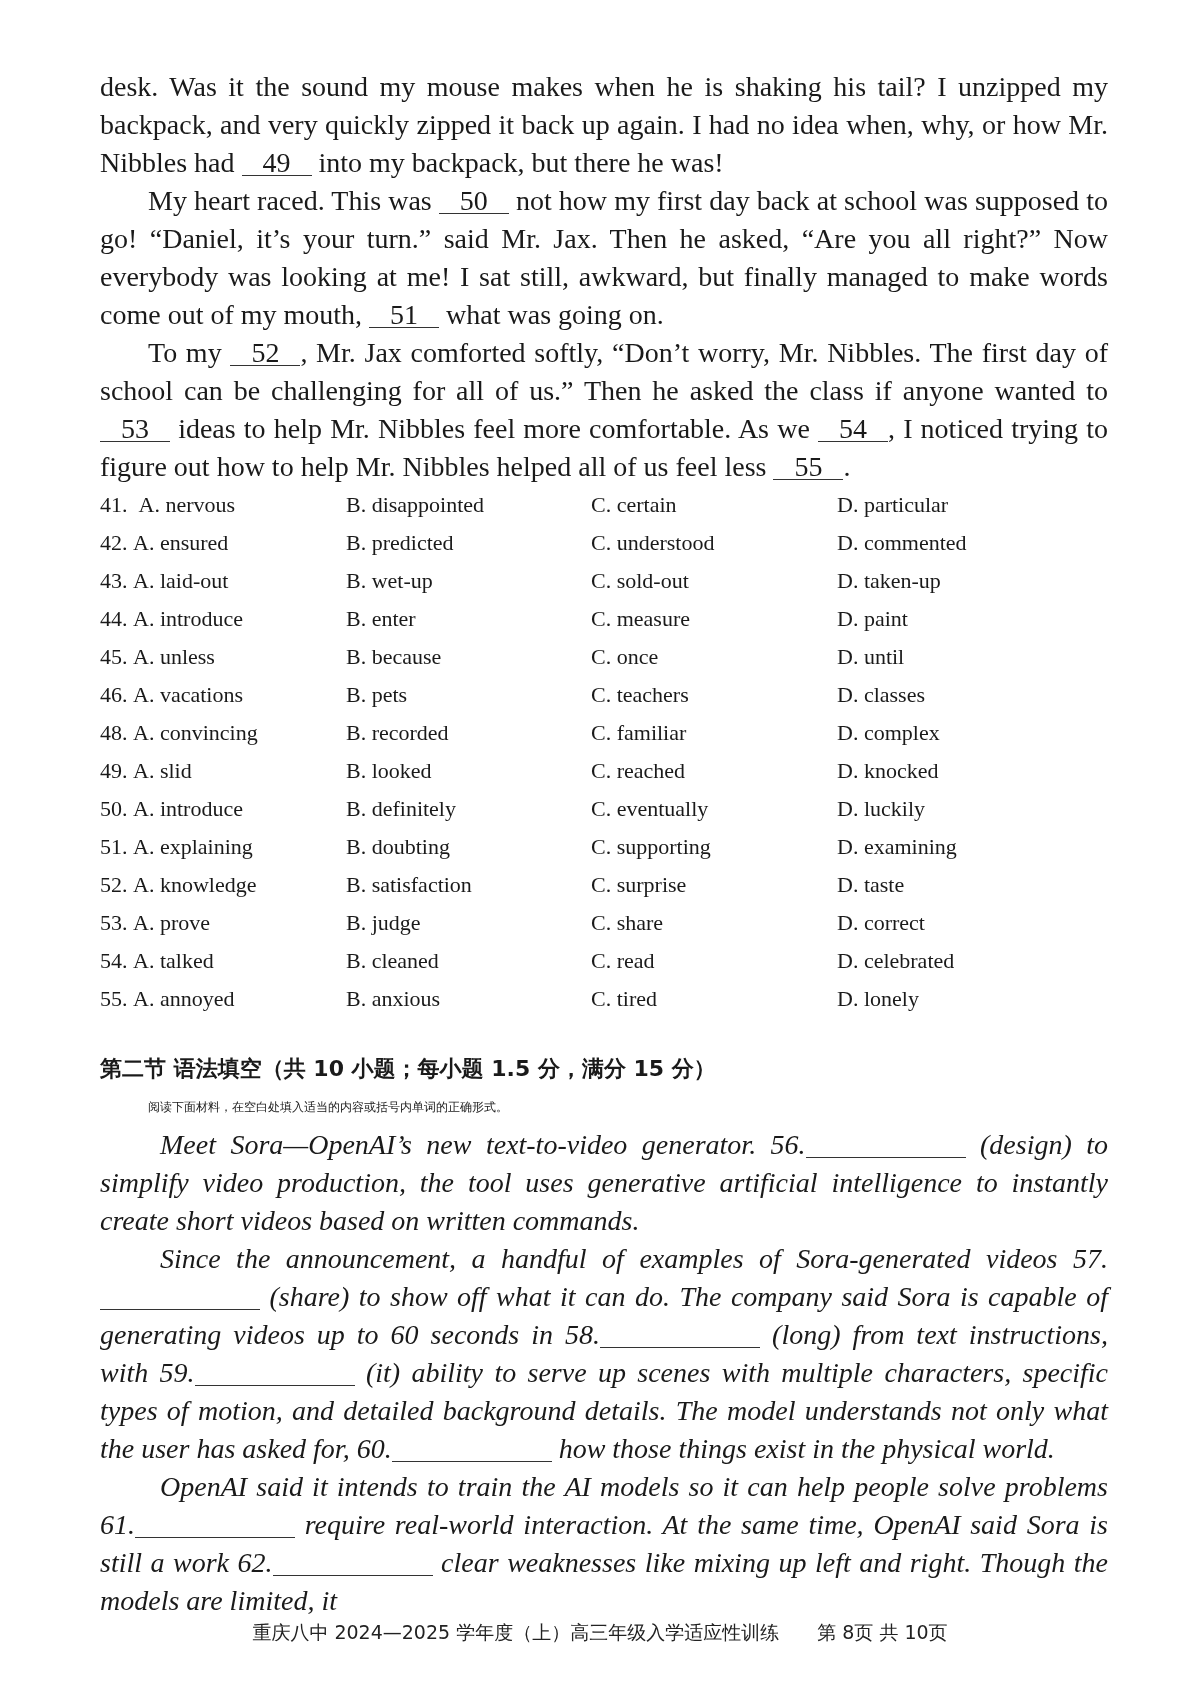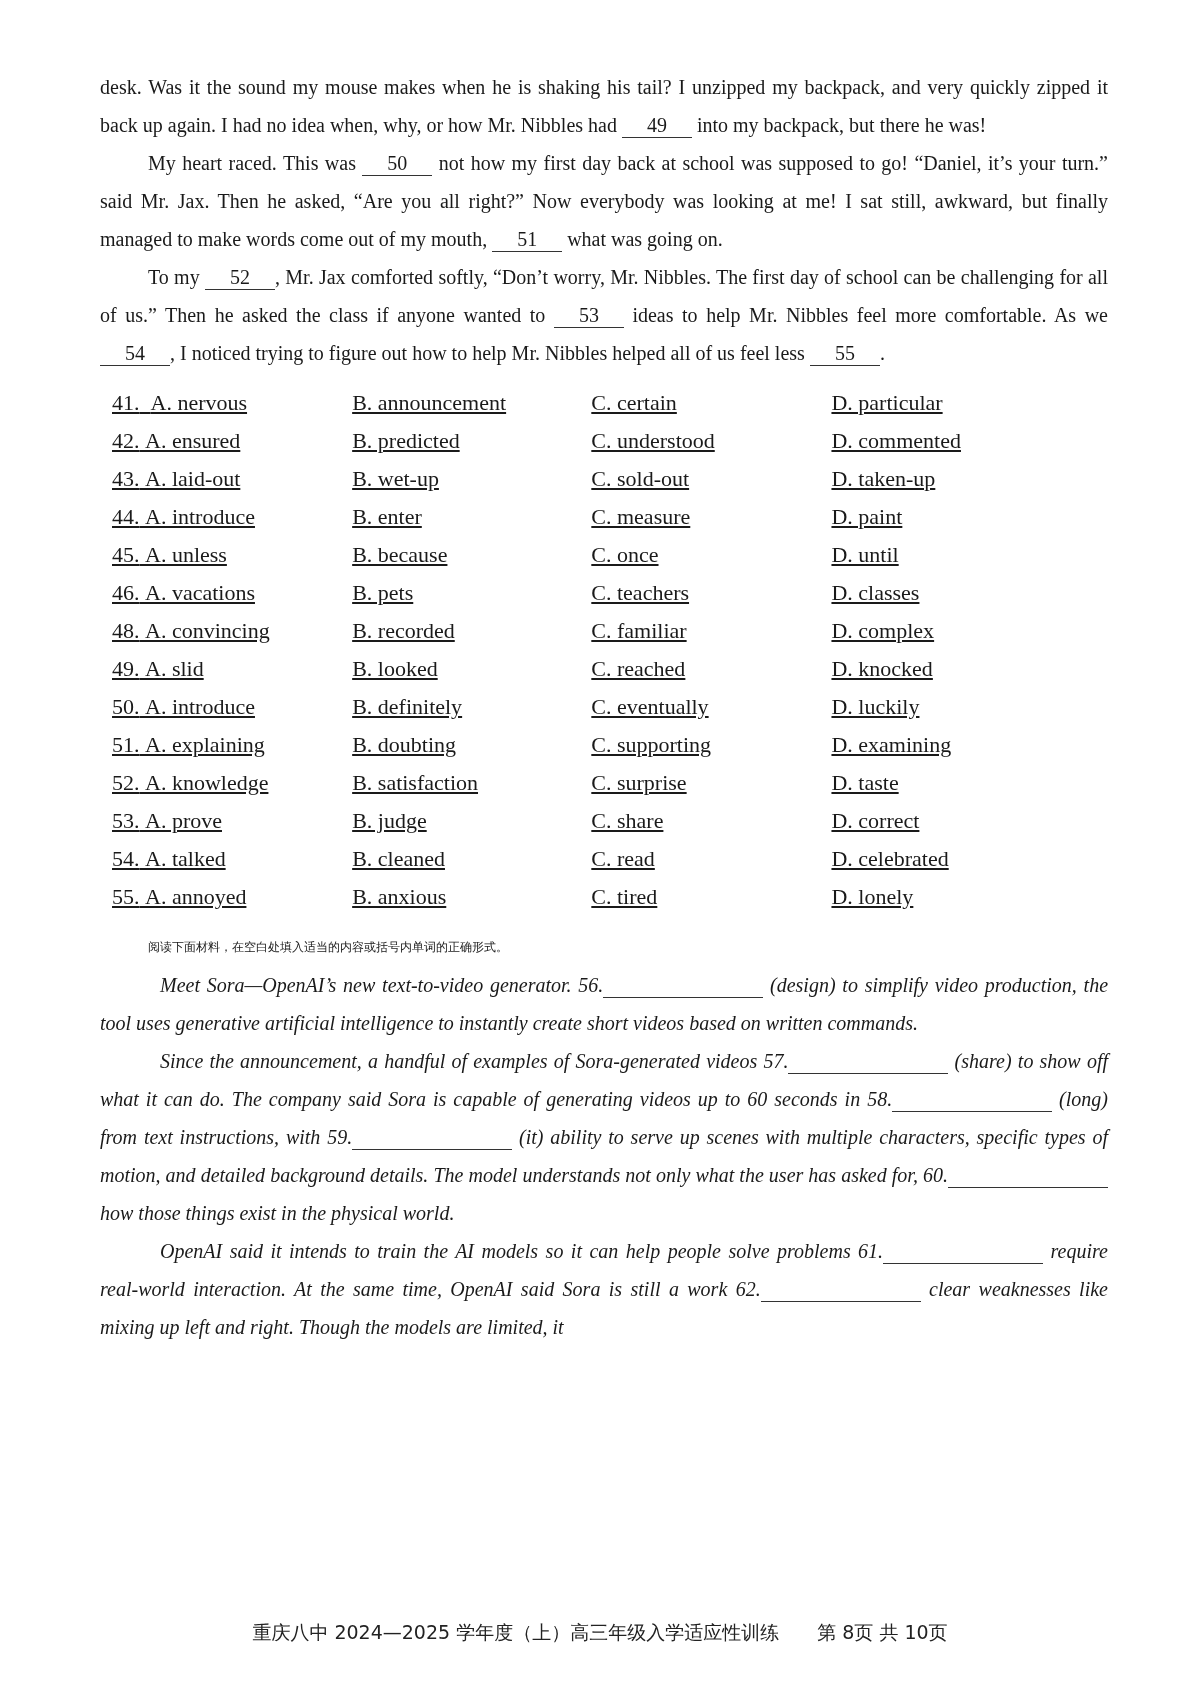--- a/index.html
+++ b/index.html
@@ -2,30 +2,30 @@
 <html><head>
 <meta charset="utf-8">
 <style>
   html, body { margin: 0; padding: 0; background: #ffffff; }
   body {
     width: 1200px; height: 1695px; position: relative; overflow: hidden;
     font-family: "Liberation Serif", "DejaVu Serif", serif;
     color: #1a1a1a;
   }
   .page { position: absolute; left: 100px; top: 68px; width: 1008px; }
-  .line-block { font-size: 20px; line-height: 38px; text-align: justify; margin: 0; }
+  .line-block { font-size: 28px; line-height: 38px; text-align: justify; margin: 0; }
   .indent { text-indent: 48px; }
   .indent-wide { text-indent: 60px; font-style: italic; }
   .blank {
     display: inline-block; text-align: center; border-bottom: 1px solid #333;
     line-height: 24px; text-indent: 0;
   }
   .blank.num { min-width: 70px; }
   .blank.fill { min-width: 160px; }
-  .options { margin: 12px; padding: 0; text-decoration: underline; }
+  .options { margin: 0; padding: 0; }
   .opt-row { display: flex; height: 38px; align-items: center; font-size: 22px; }
   .opt-row .c0 { width: 246px; }
   .opt-row .c1 { width: 245px; }
   .opt-row .c2 { width: 246px; }
   .opt-row .c3 { width: 271px; }
   .section-head {
     font-size: 22px; font-weight: bold; margin-top: 32px; line-height: 38px;
     font-family: "DejaVu Sans", "Liberation Sans", sans-serif; letter-spacing: 0px;
   }
   .instr { font-size: 12px; line-height: 38px; padding-left: 48px;
@@ -41,21 +41,21 @@
 
 <div class="page">
   <div id="passage">
       <p class="line-block"><span>desk. Was it the sound my mouse makes when he is shaking his tail? I unzipped my backpack, and very quickly zipped it back up again. I had no idea when, why, or how Mr. Nibbles had </span><span class="blank num">49</span><span> into my backpack, but there he was!</span></p>
       <p class="line-block indent"><span>My heart raced. This was </span><span class="blank num">50</span><span> not how my first day back at school was supposed to go! “Daniel, it’s your turn.” said Mr. Jax. Then he asked, “Are you all right?” Now everybody was looking at me! I sat still, awkward, but finally managed to make words come out of my mouth, </span><span class="blank num">51</span><span> what was going on.</span></p>
       <p class="line-block indent"><span>To my </span><span class="blank num">52</span><span>, Mr. Jax comforted softly, “Don’t worry, Mr. Nibbles. The first day of school can be challenging for all of us.” Then he asked the class if anyone wanted to </span><span class="blank num">53</span><span> ideas to help Mr. Nibbles feel more comfortable. As we </span><span class="blank num">54</span><span>, I noticed trying to figure out how to help Mr. Nibbles helped all of us feel less </span><span class="blank num">55</span><span>.</span></p>
     </div>
   <div id="options" class="options">
       <div class="opt-row">
         <span class="c0"><span>41.</span>&nbsp;&nbsp;<span>A. nervous</span></span>
-        <span class="c1">B. announcement</span>
+        <span class="c1">B. disappointed</span>
         <span class="c2">C. certain</span>
         <span class="c3">D. particular</span>
       </div>
       <div class="opt-row">
         <span class="c0"><span>42.</span>&nbsp;<span>A. ensured</span></span>
         <span class="c1">B. predicted</span>
         <span class="c2">C. understood</span>
         <span class="c3">D. commented</span>
       </div>
       <div class="opt-row">
@@ -124,20 +124,21 @@
         <span class="c2">C. read</span>
         <span class="c3">D. celebrated</span>
       </div>
       <div class="opt-row">
         <span class="c0"><span>55.</span>&nbsp;<span>A. annoyed</span></span>
         <span class="c1">B. anxious</span>
         <span class="c2">C. tired</span>
         <span class="c3">D. lonely</span>
       </div>
     </div>
+  <div class="section-head">第二节  语法填空（共 10 小题；每小题 1.5 分，满分 15 分）</div>
   <div class="instr">阅读下面材料，在空白处填入适当的内容或括号内单词的正确形式。</div>
   <div id="grammar">
       <p class="line-block indent-wide"><span>Meet Sora—OpenAI’s new text-to-video generator. 56.</span><span class="blank fill">&nbsp;</span><span> (design) to simplify video production, the tool uses generative artificial intelligence to instantly create short videos based on written commands.</span></p>
       <p class="line-block indent-wide"><span>Since the announcement, a handful of examples of Sora-generated videos 57.</span><span class="blank fill">&nbsp;</span><span> (share) to show off what it can do. The company said Sora is capable of generating videos up to 60 seconds in 58.</span><span class="blank fill">&nbsp;</span><span> (long) from text instructions, with 59.</span><span class="blank fill">&nbsp;</span><span> (it) ability to serve up scenes with multiple characters, specific types of motion, and detailed background details. The model understands not only what the user has asked for, 60.</span><span class="blank fill">&nbsp;</span><span> how those things exist in the physical world.</span></p>
       <p class="line-block indent-wide"><span>OpenAI said it intends to train the AI models so it can help people solve problems 61.</span><span class="blank fill">&nbsp;</span><span> require real-world interaction. At the same time, OpenAI said Sora is still a work 62.</span><span class="blank fill">&nbsp;</span><span> clear weaknesses like mixing up left and right. Though the models are limited, it</span></p>
     </div>
 </div>
 
 <div class="footer">
   <span>重庆八中 2024—2025 学年度（上）高三年级入学适应性训练</span>

